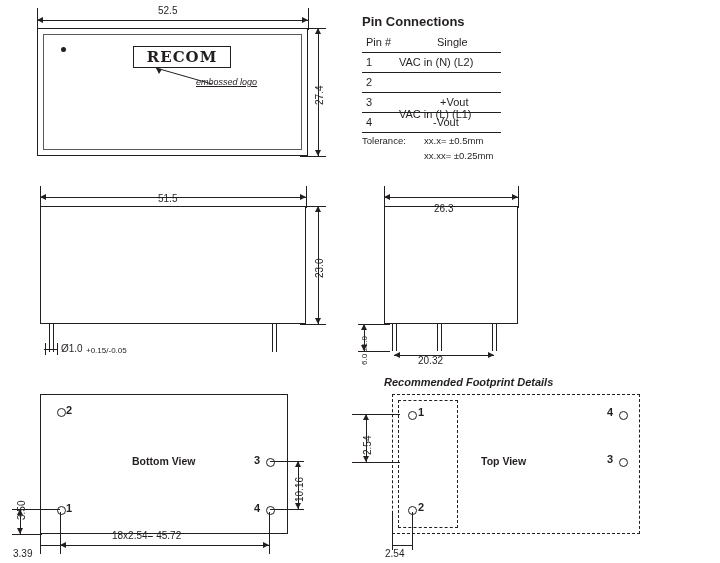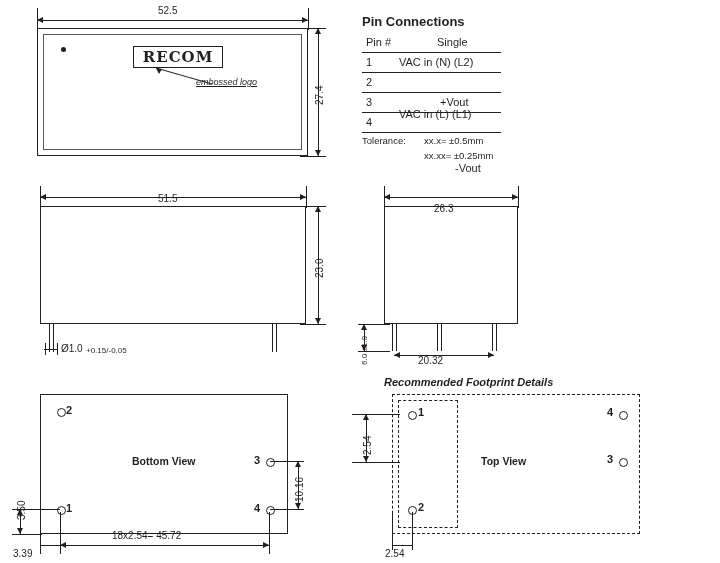--- a/index.html
+++ b/index.html
@@ -47,21 +47,21 @@
   .tbl-rule{position:absolute;height:0;border-top:1px solid #231f20;}
 </style>
 </head>
 <body>
 
 <div class="box abs" style="left:37px;top:28px;width:271px;height:128px;"></div>
 <div class="box abs" style="left:43px;top:34px;width:259px;height:116px;border-color:#58595b;"></div>
 
 <div class="filled" style="left:61px;top:47px;width:5px;height:5px;"></div>
 
-<div class="recom-logo abs" style="left:133px;top:46px;width:90px;height:22px;line-height:20px;">RECOM</div>
+<div class="recom-logo abs" style="left:133px;top:46px;width:98px;height:22px;line-height:20px;">RECOM</div>
 
 <svg class="abs" style="left:150px;top:66px;width:70px;height:20px;">
   <line x1="62" y1="18" x2="6" y2="2" stroke="#231f20" stroke-width="1"></line>
   <polygon points="6,2 12,3 9,8" fill="#231f20"></polygon>
 </svg>
 <div class="italic-sm abs" style="left:196px;top:77px;text-decoration:underline;">embossed logo</div>
 
 <div class="lineV abs" style="left:37px;top:8px;height:22px;"></div>
 <div class="lineV abs" style="left:308px;top:8px;height:22px;"></div>
 <div class="lineH abs" style="left:37px;top:20px;width:271px;"></div>
@@ -88,21 +88,21 @@
 
 <div class="tbl-txt abs" style="left:366px;top:76px;">2</div>
 <div class="tbl-txt abs" style="left:399px;top:76px;margin-top:32px;">VAC in (L) (L1)</div>
 <div class="tbl-rule" style="left:362px;top:92px;width:139px;"></div>
 
 <div class="tbl-txt abs" style="left:366px;top:96px;">3</div>
 <div class="tbl-txt abs" style="left:440px;top:96px;">+Vout</div>
 <div class="tbl-rule" style="left:362px;top:112px;width:139px;"></div>
 
 <div class="tbl-txt abs" style="left:366px;top:116px;">4</div>
-<div class="tbl-txt abs" style="left:455px;top:116px;margin-top:46px;">-Vout</div>
+<div class="tbl-txt abs" style="left:433px;top:116px;">-Vout</div>
 <div class="tbl-rule" style="left:362px;top:132px;width:139px;"></div>
 
 <div class="tbl-txt small abs" style="left:362px;top:135px;">Tolerance:</div>
 <div class="tbl-txt small abs" style="left:424px;top:135px;">xx.x=   ±0.5mm</div>
 <div class="tbl-txt small abs" style="left:424px;top:150px;">xx.xx= ±0.25mm</div>
 
 <div class="box abs" style="left:40px;top:206px;width:266px;height:118px;"></div>
 
 <div class="lineV" style="left:49px;top:324px;height:28px;"></div>
 <div class="lineV" style="left:53px;top:324px;height:28px;"></div>

